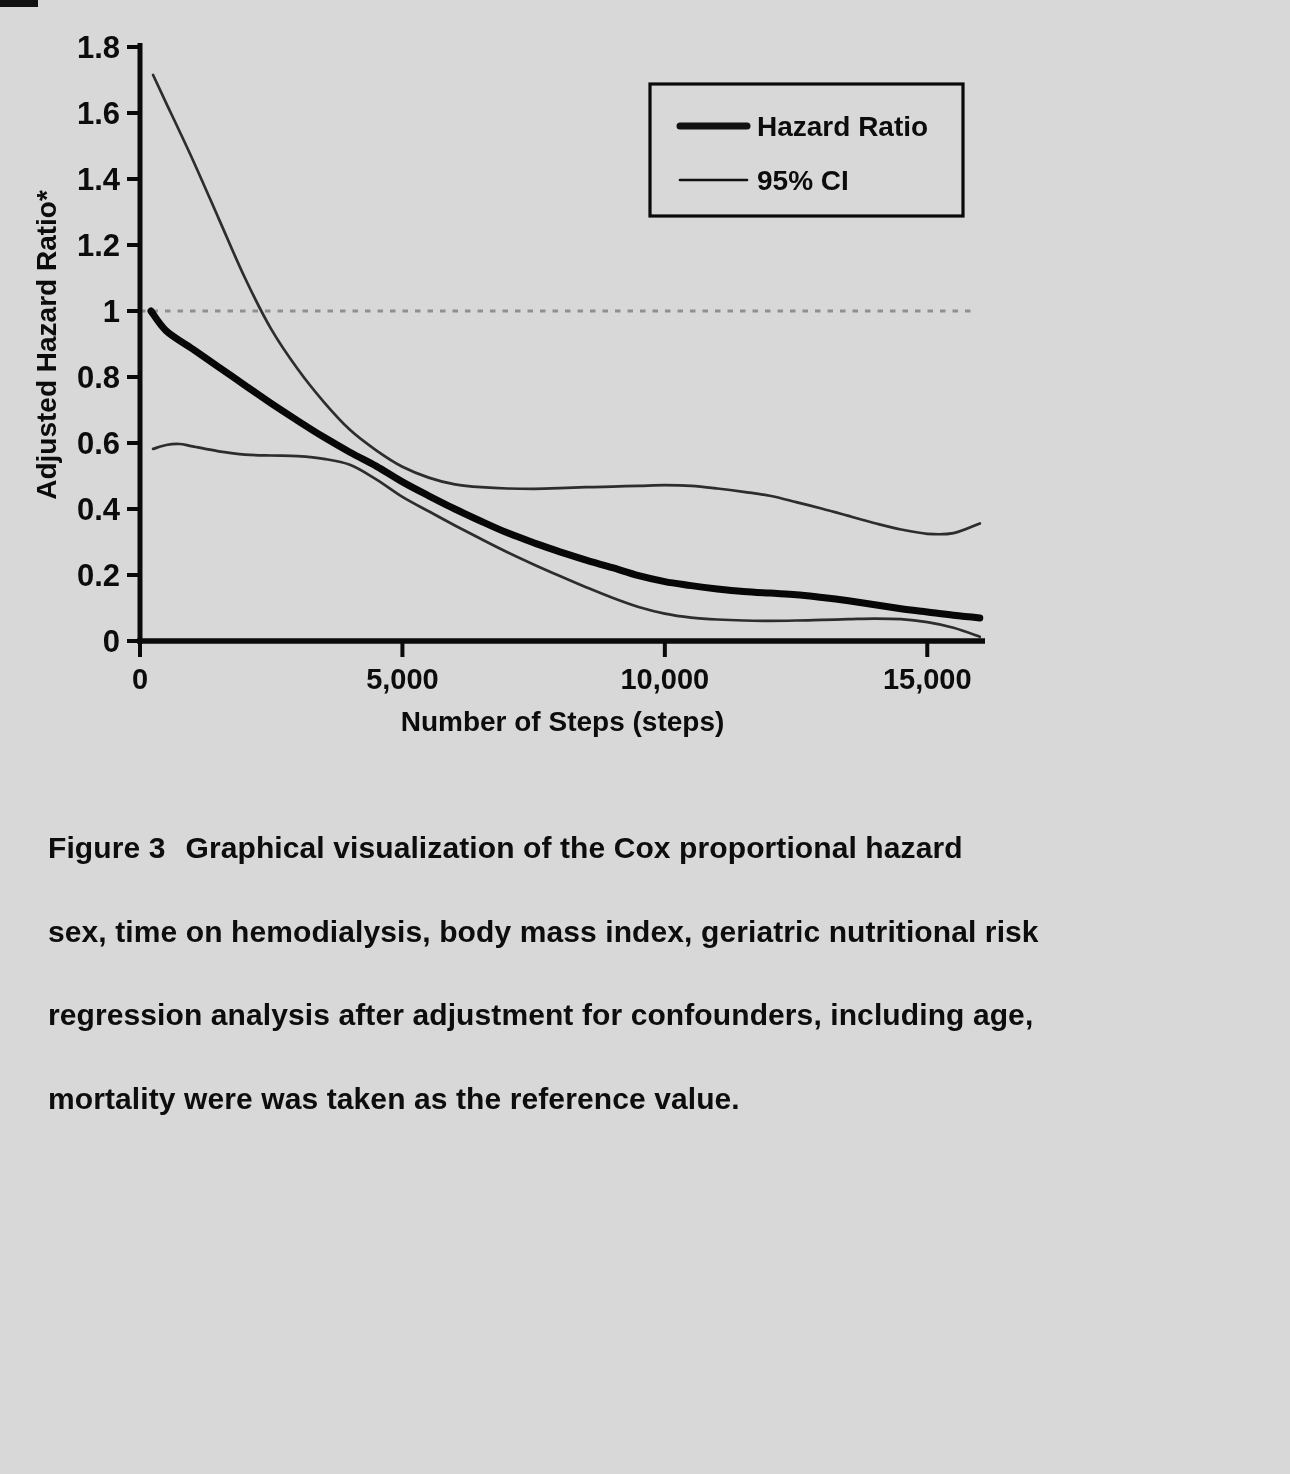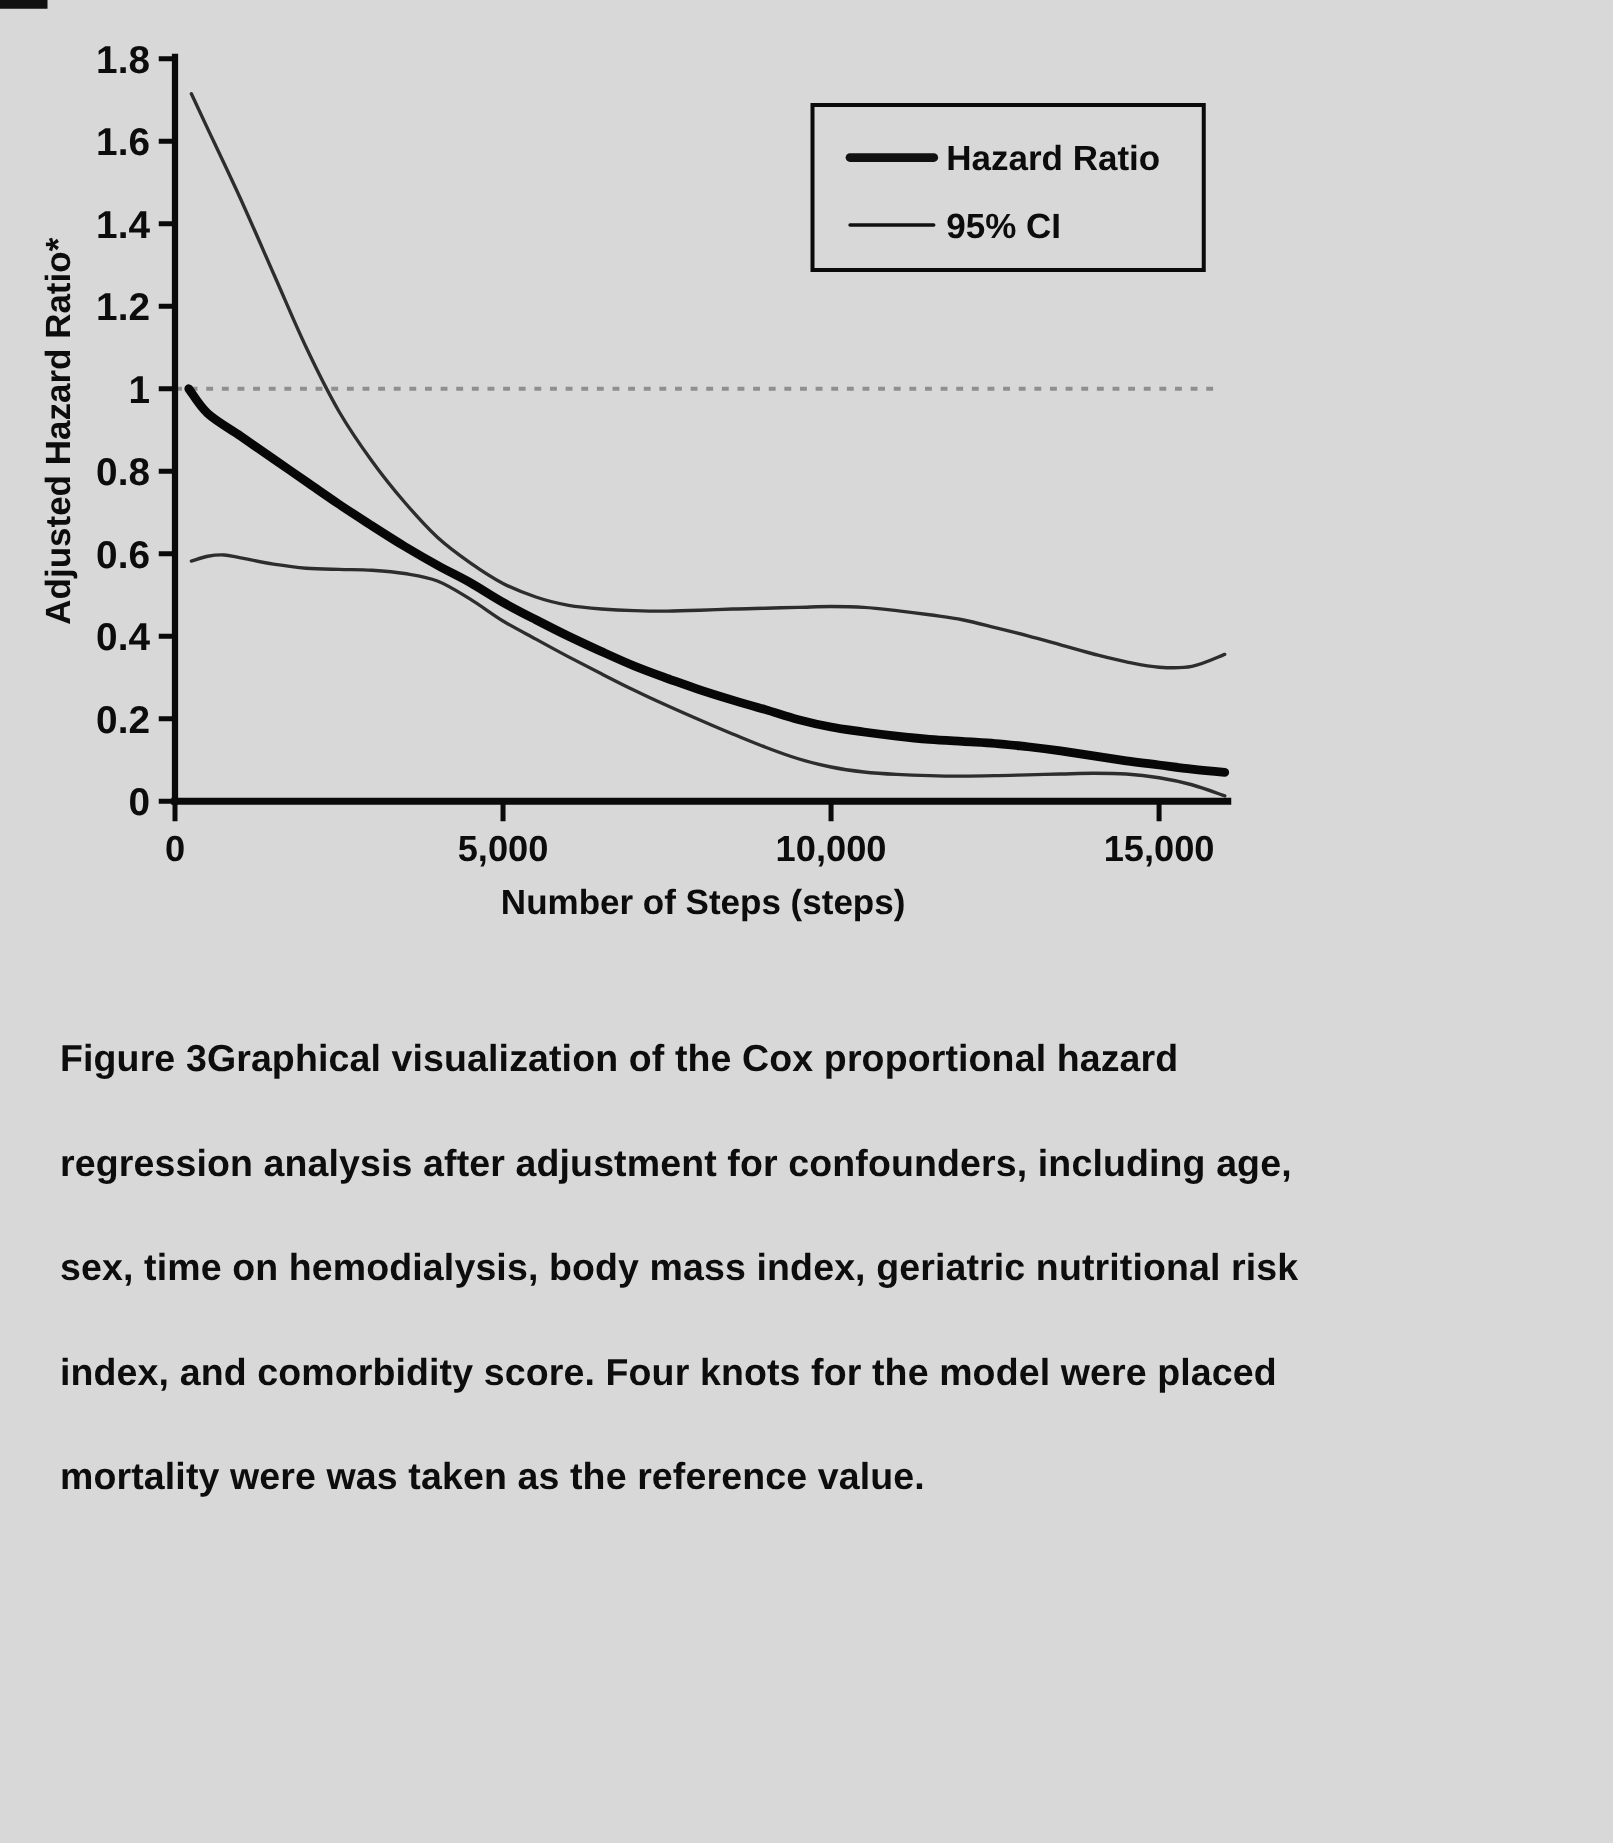--- a/index.html
+++ b/index.html
@@ -43,21 +43,21 @@
     font-size: 30px;
     letter-spacing: 0.1px;
     color: #0d0d0d;
   }
   .cap-line {
     height: 83.5px;
     line-height: 83.5px;
     white-space: nowrap;
   }
   .cap-label {
-    margin-right: 0;
+    margin-right: 20px;
   }
 </style>
 </head>
 <body>
 
 <div class="page">
   <div class="scan-mark"></div>
 
   <div class="chart-wrap">
     <svg id="chart-svg" width="1290" height="775" viewBox="0 0 1290 775">
@@ -100,18 +100,17 @@
         <rect x="650" y="84" width="313" height="132" fill="#d8d8d8" stroke="#0a0a0a" stroke-width="3.2"></rect>
         <line x1="680" y1="126" x2="747" y2="126" stroke="#111" stroke-width="7" stroke-linecap="round"></line>
         <text x="757" y="136" font-size="28">Hazard Ratio</text>
         <line x1="680" y1="180" x2="747" y2="180" stroke="#111" stroke-width="2.7" stroke-linecap="round"></line>
         <text x="757" y="190" font-size="28">95% CI</text>
       </svg>
   </div>
 
   <div class="caption" id="caption">
       <div class="cap-line"><span class="cap-label">Figure 3</span><span>Graphical visualization of the Cox proportional hazard</span></div>
+      <div class="cap-line">sex, time on hemodialysis, body mass index, geriatric nutritional risk</div>
       <div class="cap-line">regression analysis after adjustment for confounders, including age,</div>
-      <div class="cap-line">sex, time on hemodialysis, body mass index, geriatric nutritional risk</div>
-      <div class="cap-line">index, and comorbidity score. Four knots for the model were placed</div>
       <div class="cap-line">mortality were was taken as the reference value.</div>
     </div>
 </div>
 
 </body></html>

